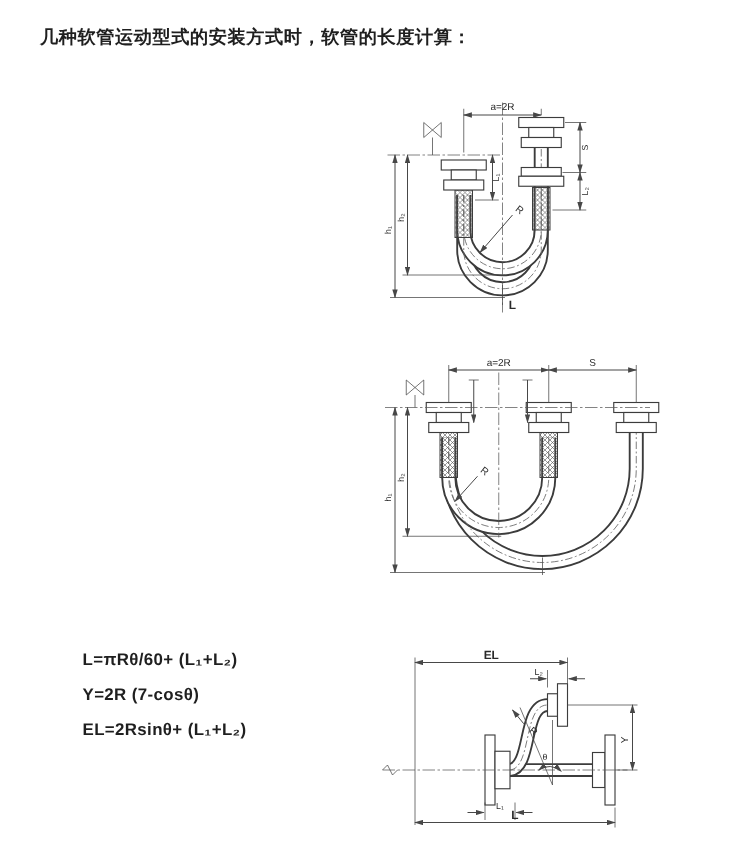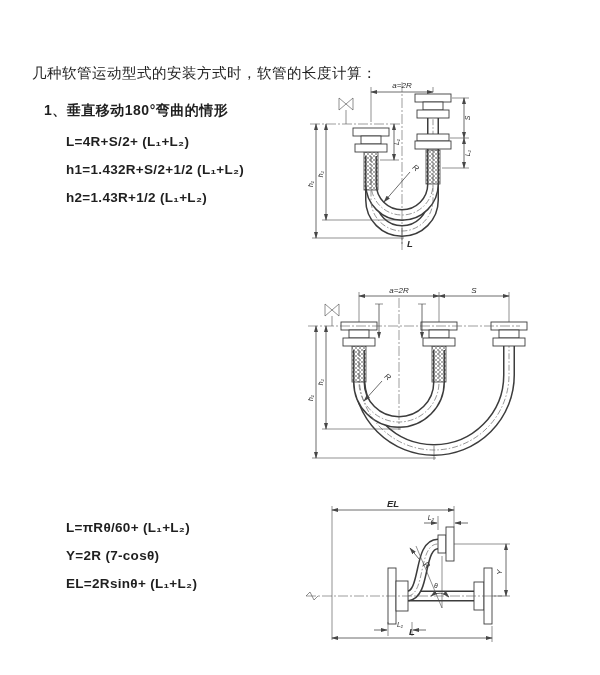--- a/index.html
+++ b/index.html
@@ -3,35 +3,35 @@
 <meta charset="utf-8">
 <style>
   html,body { margin:0; padding:0; background:#ffffff; }
   .page {
     position:relative; width:600px; height:675px; background:#ffffff;
     font-family:"Liberation Sans","DejaVu Sans",sans-serif; color:#1f1f1f;
     overflow:hidden;
   }
   .doc-title {
     position:absolute; left:32px; top:20px;
-    font-size:14.5px; font-weight:400; letter-spacing:0.5px;margin-top:44px;
+    font-size:14.5px; font-weight:700; letter-spacing:0.5px;
   }
   .section { position:absolute; }
   .sec-1 { left:44px; top:102px; }
   .sec-2 { left:44px; top:296px; }
   .sec-3 { left:44px; top:514px; }
   .sec-heading { font-size:14px; font-weight:700; letter-spacing:0.5px; margin:0 0 8px 0; }
   .formula {
     margin:0 0 0 22px; font-size:13.5px; font-weight:600;
     line-height:28px; letter-spacing:0.3px; white-space:nowrap;
   }
-  .diagram { position:absolute;font-style:italic; }
+  .diagram { position:absolute; }
   .dg-1 { left:306px; top:72px; }
   .dg-2 { left:304px; top:280px; }
-  .dg-3 { left:298px; top:496px; }
+  .dg-3 { left:298px; top:516px; }
   svg text {
     font-family:"Liberation Sans","DejaVu Sans",sans-serif;
     fill:#2a2a2a;
   }
   .hose-dark  { fill:none; stroke:#3c3c3c; stroke-width:12; }
   .hose-white { fill:none; stroke:#ffffff; stroke-width:9; }
   .hose-dash  { fill:none; stroke:#6a6a6a; stroke-width:0.7; stroke-dasharray:6 2 1.5 2; }
   .pipe-dark  { fill:none; stroke:#3c3c3c; stroke-width:11; }
   .pipe-white { fill:none; stroke:#ffffff; stroke-width:8; }
   .flange { fill:#ffffff; stroke:#3c3c3c; stroke-width:0.9; }
@@ -43,26 +43,20 @@
   .lbl-s{ font-size:7px; }
   .lbl-b{ font-size:9.5px; font-weight:700; }
 </style>
 </head>
 <body>
 
 <div class="page">
 
   <div class="doc-title">几种软管运动型式的安装方式时，软管的长度计算：</div>
 
-  <div class="section sec-1">
-    <div class="sec-heading">1、垂直移动180°弯曲的情形</div>
-    <div class="formula">L=4R+S/2+ (L₁+L₂)</div>
-    <div class="formula">h1=1.432R+S/2+1/2 (L₁+L₂)</div>
-    <div class="formula">h2=1.43R+1/2 (L₁+L₂)</div>
-  </div>
 
 
   <div class="section sec-3">
     <div class="formula">L=πRθ/60+ (L₁+L₂)</div>
     <div class="formula">Y=2R (7-cosθ)</div>
     <div class="formula">EL=2Rsinθ+ (L₁+L₂)</div>
   </div>
 
   <div class="diagram dg-1">
     <svg width="232" height="182" viewBox="0 0 232 182">

